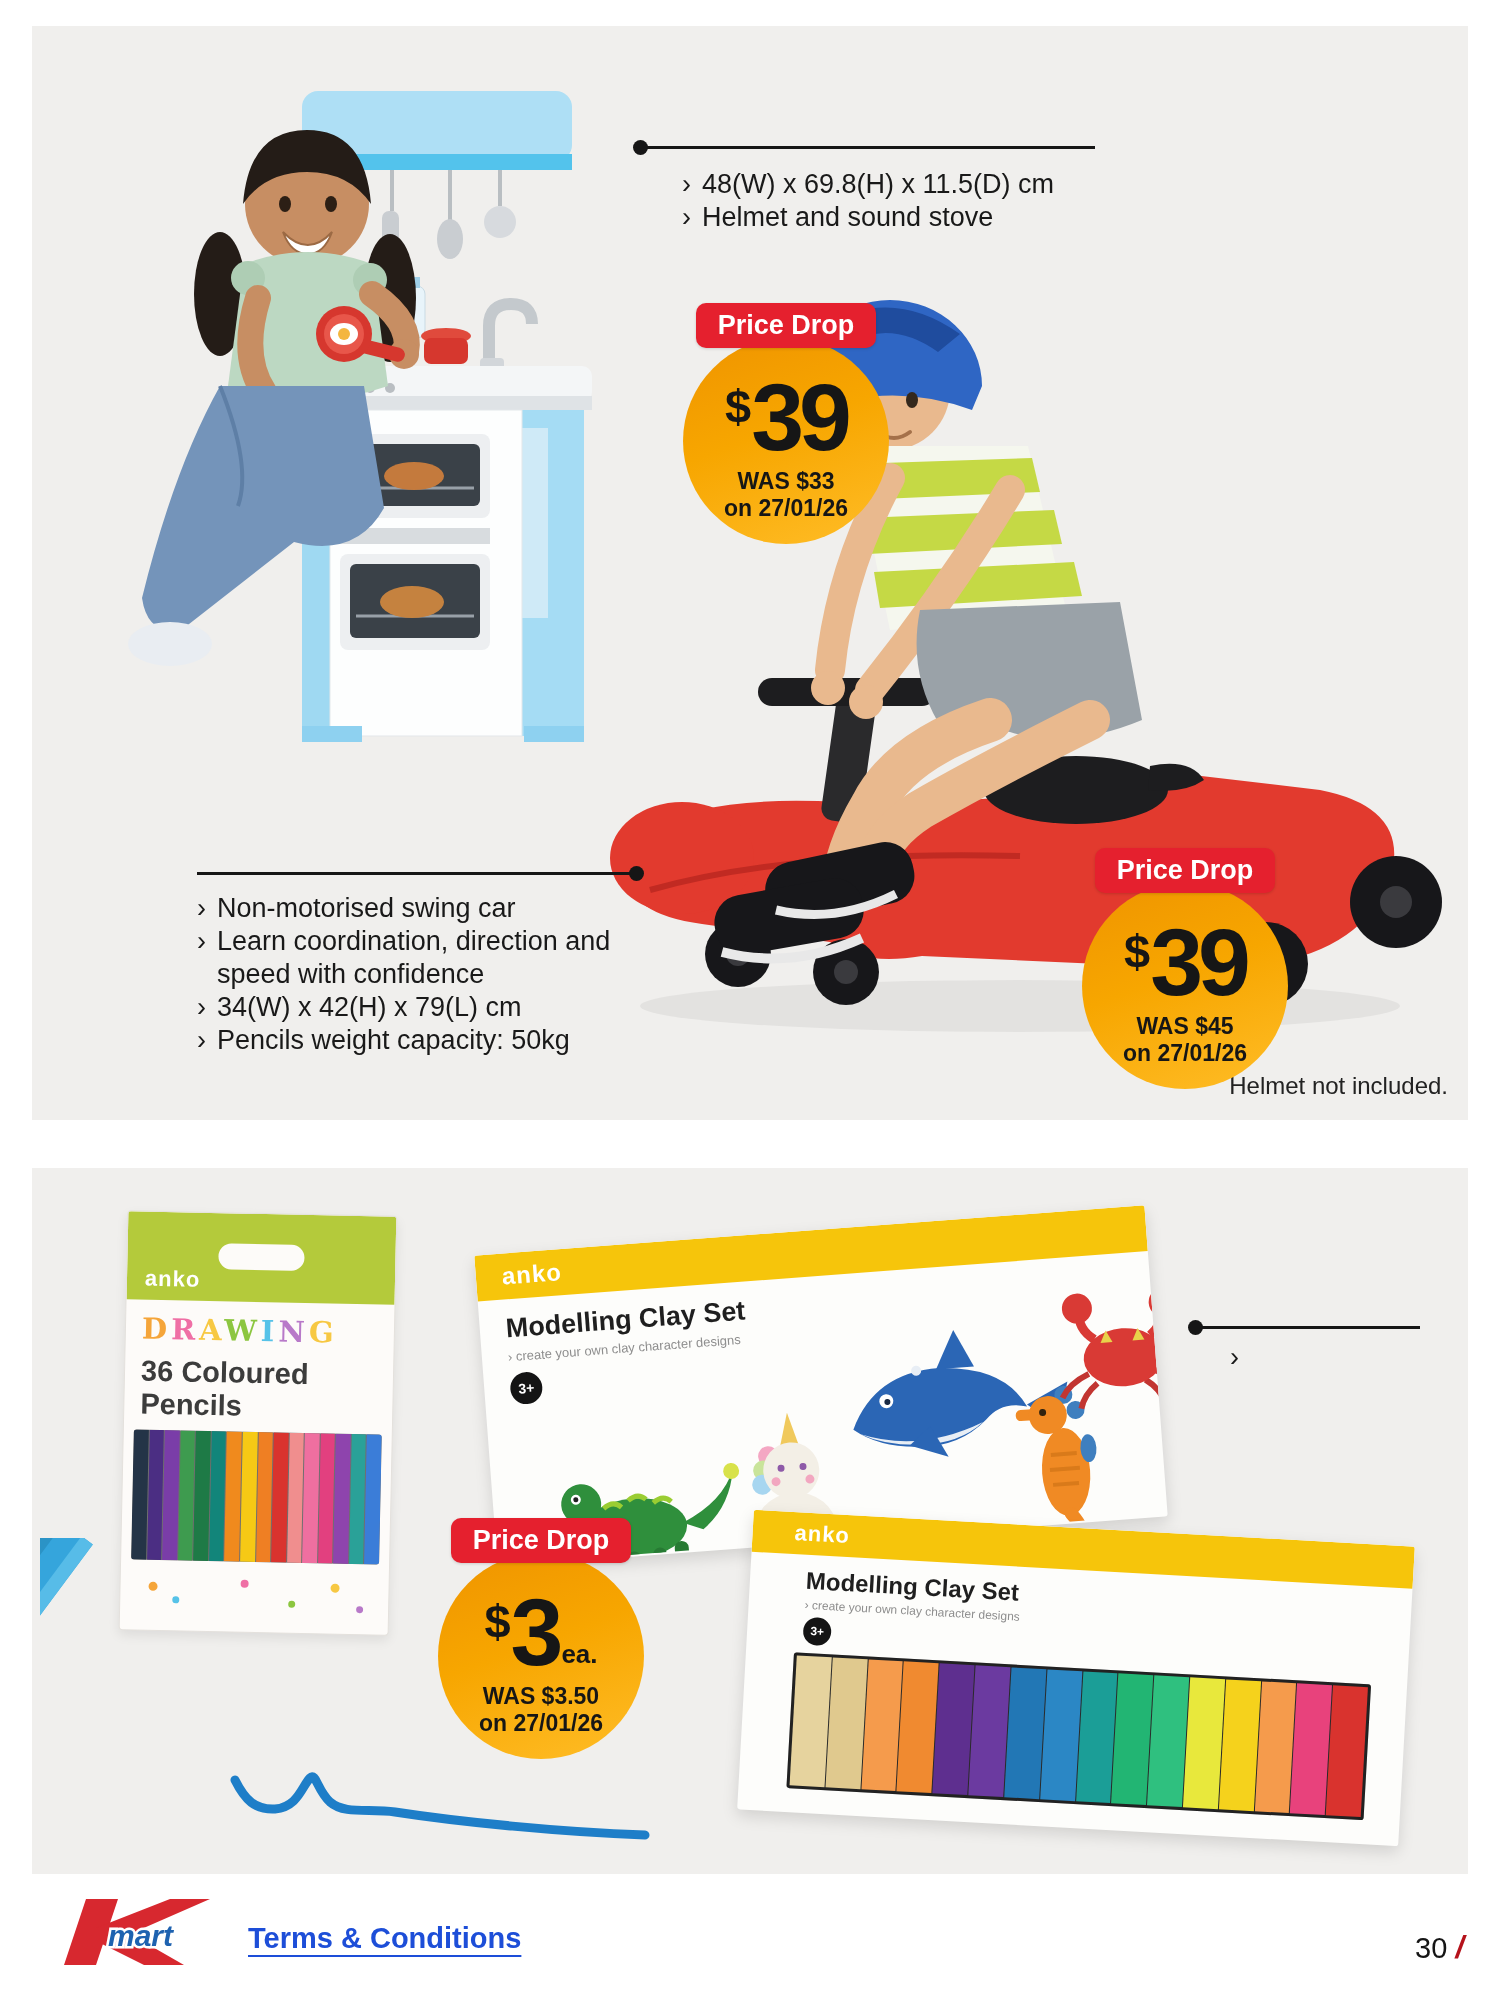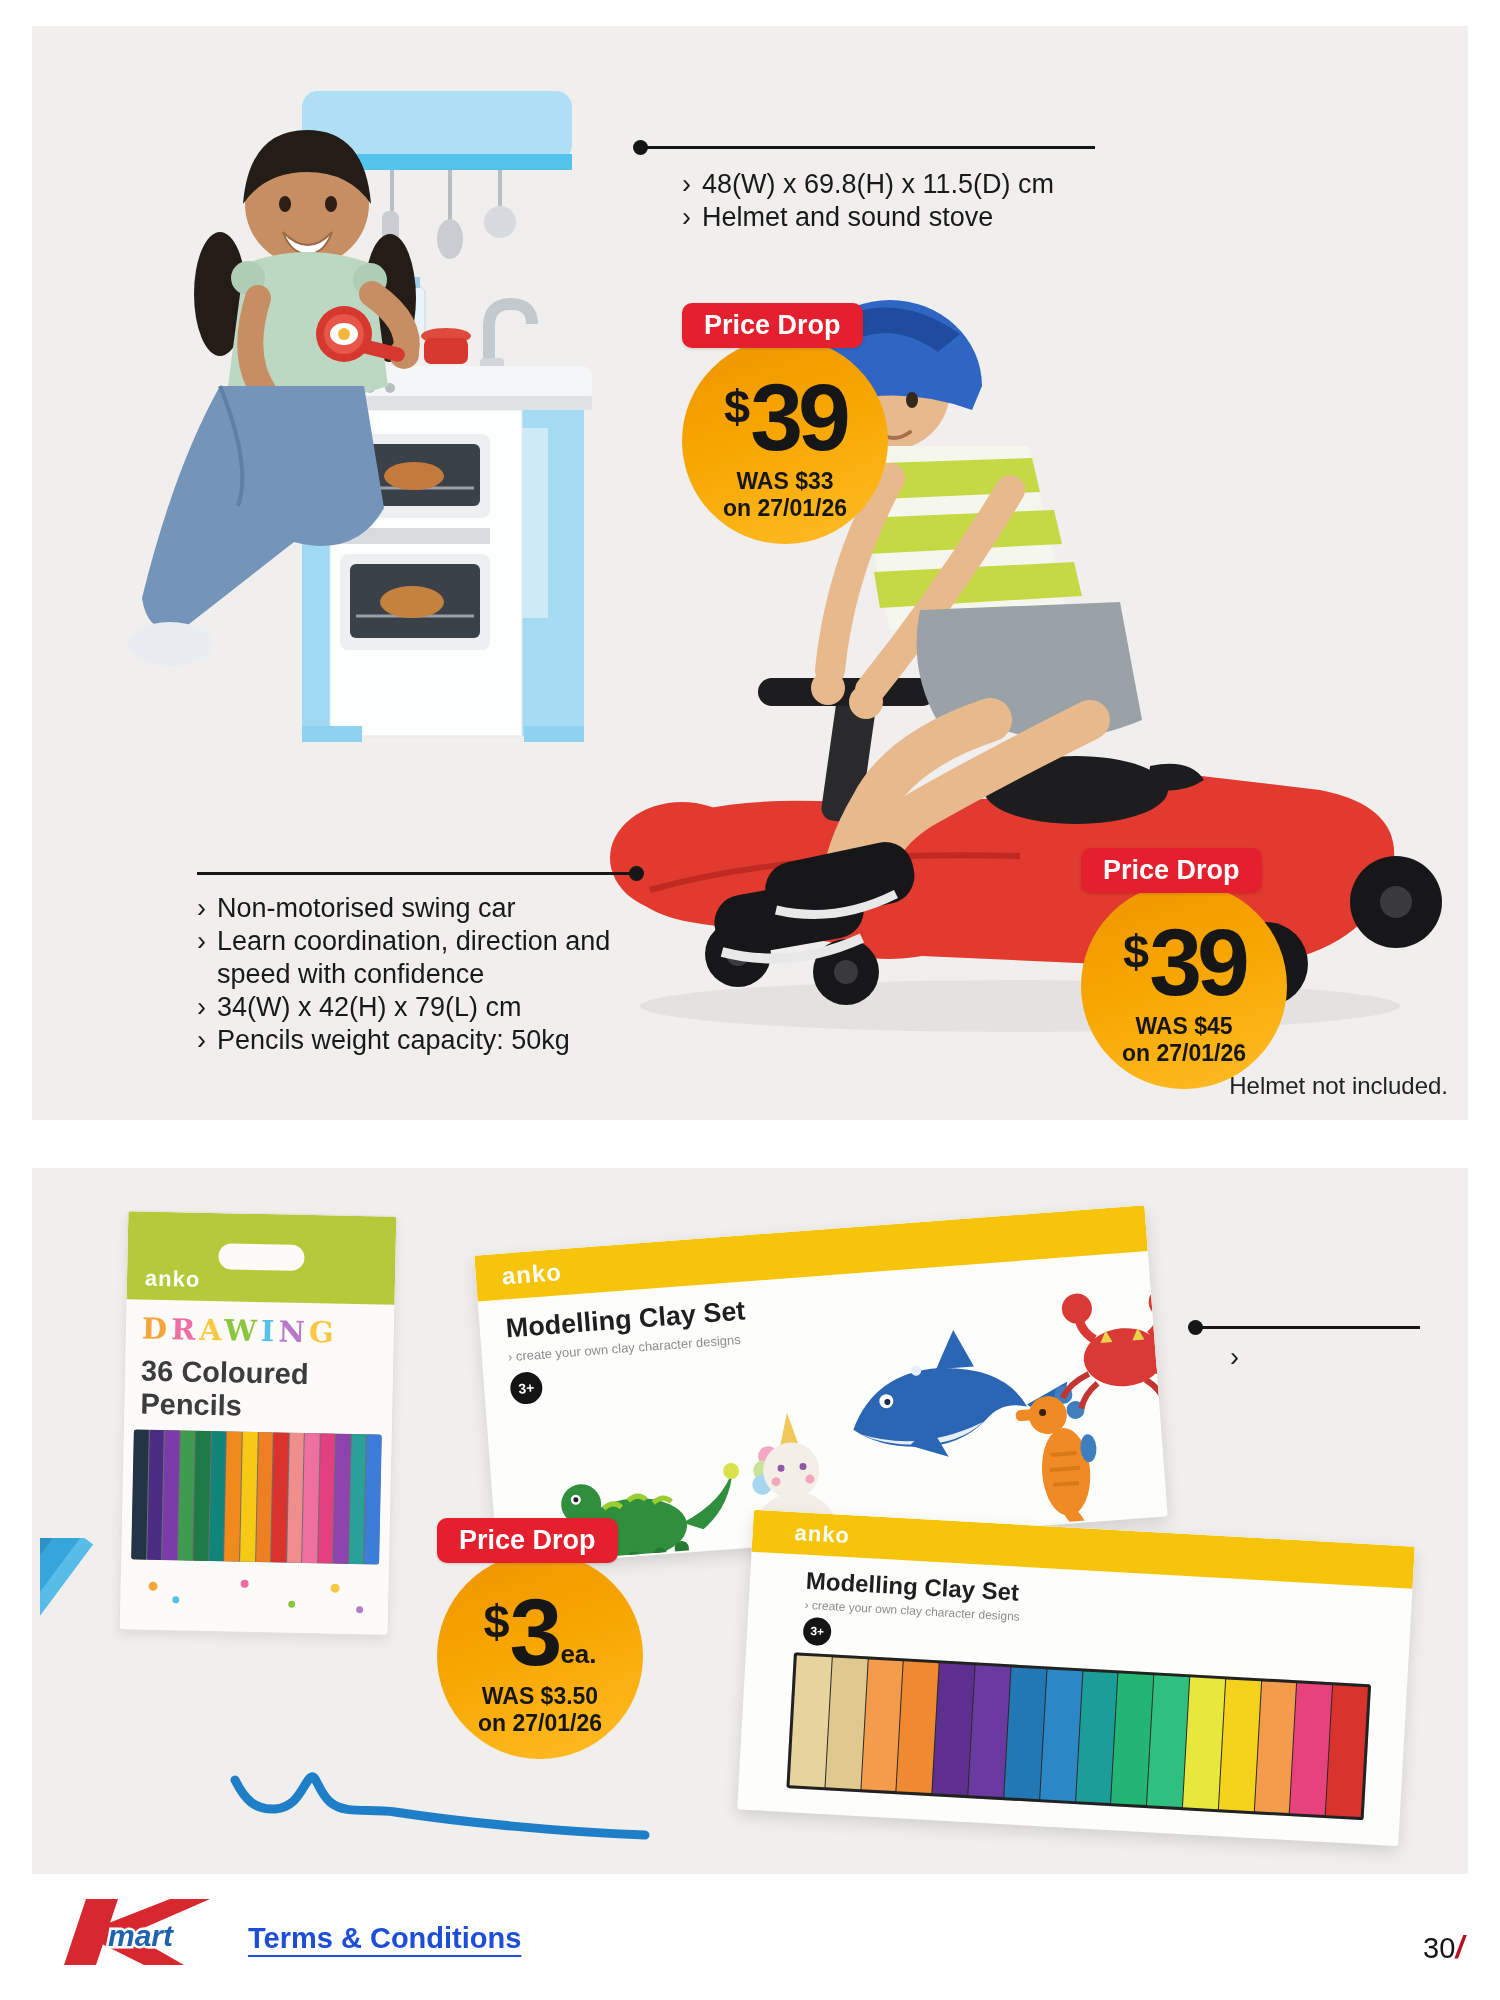--- a/index.html
+++ b/index.html
@@ -20,21 +20,21 @@
 
   .spec-list { position:absolute; font-size:27px; line-height:33px; color:#191919; }
   .spec-item { display:flex; }
   .spec-marker { margin-right:11px; flex:0 0 auto; }
   .spec-text { max-width:430px; }
   .spec-text.narrow { max-width:170px; }
 
   .photo-note { position:absolute; font-size:24px; color:#222; }
 
   
-  .badge { position:absolute; width:208px; display:flex; flex-direction:column; align-items:flex-start; z-index:6; }
+  .badge { position:absolute; width:208px; display:flex; flex-direction:column; align-items:center; z-index:6; }
   .badge-pill {
     position:relative; z-index:2; background:#e5202e; color:#fff; font-weight:bold;
     font-size:27px; padding:7px 22px; border-radius:10px; white-space:nowrap;
     box-shadow:0 1px 3px rgba(0,0,0,.15);
   }
   .badge-circle {
     width:206px; height:206px; border-radius:50%; margin-top:-10px;
     background:linear-gradient(160deg,#ef9400 0%,#f7a600 45%,#ffbd27 100%);
     display:flex; flex-direction:column; align-items:center; justify-content:center;
     color:#161616; padding-top:10px;
@@ -90,21 +90,21 @@
   .clay-figures { position:absolute; left:0; top:52px; width:672px; height:258px; }
   .clay-window {
     position:absolute; left:48px; right:36px; top:140px; bottom:24px;
     display:flex; gap:1px; background:#2a2a2a; padding:3px; border-radius:3px;
     box-shadow:inset 0 0 14px rgba(0,0,0,.45);
   }
 
   .scene { position:absolute; }
   .footer-item { position:absolute; }
   .terms { font-size:29px; font-weight:bold; color:#1d4ed8; text-decoration:underline; text-underline-offset:7px; text-decoration-thickness:2px; }
-  .pagenum { font-size:29px; color:#151515; display:flex; gap:0; align-items:baseline; }
+  .pagenum { font-size:29px; color:#151515; display:flex; gap:8px; align-items:baseline; }
   .pagenum .slash { color:#b5121b; font-weight:bold; font-style:italic; font-size:31px; }
 </style>
 </head>
 <body>
 
 <div class="page">
 
   <section class="panel top">
 
     <svg class="scene" style="left:20px;top:10px;" width="660" height="850" viewBox="0 0 660 850">

